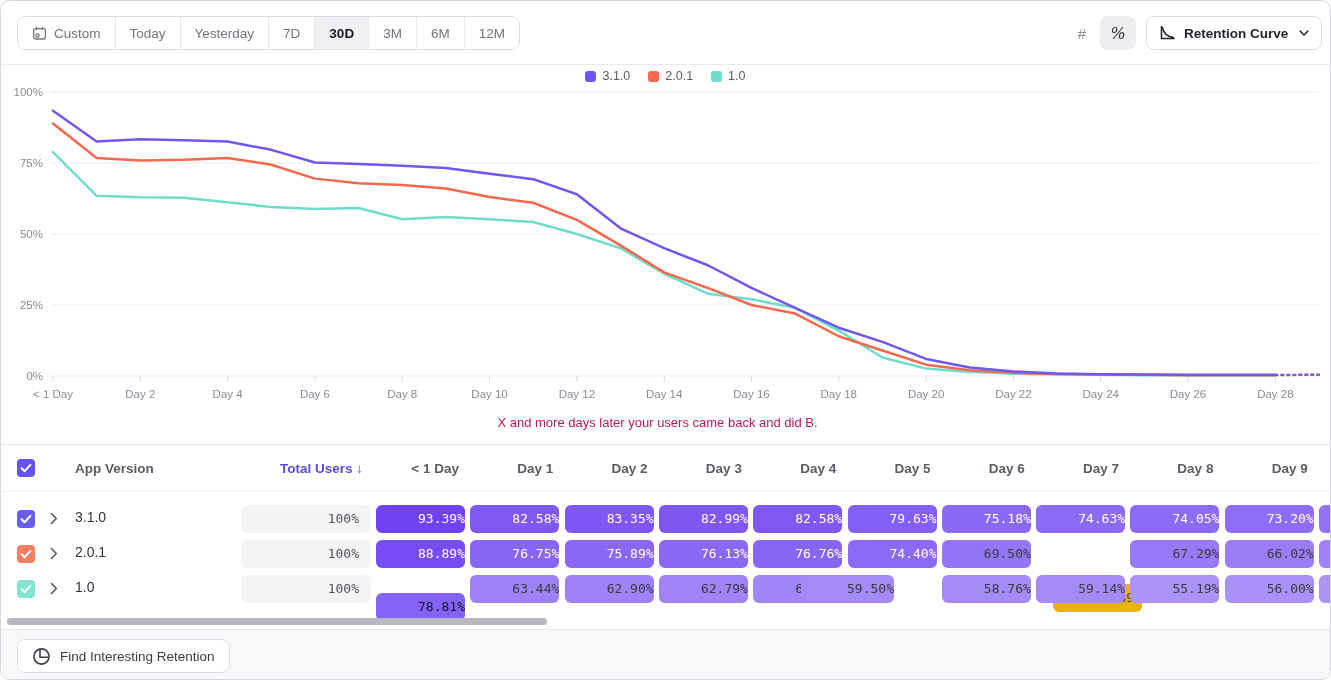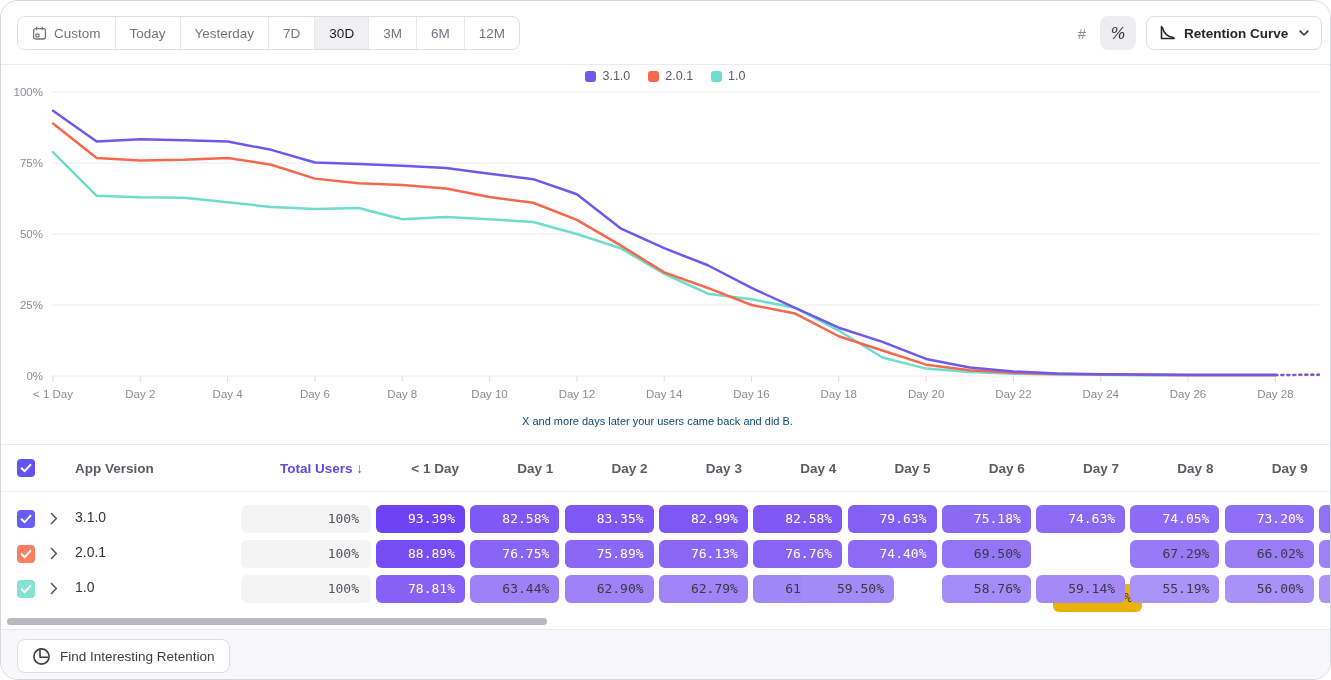--- a/index.html
+++ b/index.html
@@ -1,65 +1,65 @@
 <!DOCTYPE html>
 <html><head>
 <meta charset="utf-8">
 <style>
   * { margin:0; padding:0; box-sizing:border-box; }
   html,body { background:#fff; }
   body { width:1331px; height:680px; font-family:"Liberation Sans", sans-serif; }
   .page { position:relative; width:1331px; height:680px; background:#fff;
-          border:1px solid #d6d6dd; border-radius:18px; overflow:hidden; }
+          border:1px solid #d6d6dd; border-radius:10px; overflow:hidden; }
 
   
   .toolbar { position:absolute; top:0; left:0; right:0; height:64px; border-bottom:1px solid #eaeaef; background:#fff; }
   .range-group { position:absolute; left:16px; top:15px; height:34px; display:flex; align-items:stretch;
                  border:1px solid #dcdce2; border-radius:8px; overflow:hidden; background:#fff; }
   .range-btn { display:flex; align-items:center; gap:7px; padding:0 14px; font-size:13.5px; color:#74747e;
                border-right:1px solid #e7e7ec; cursor:pointer; background:#fff; white-space:nowrap; }
   .range-btn:last-child { border-right:none; }
-  .range-btn.active { background:#f0f0f3; color:#17171f; font-weight:normal; }
+  .range-btn.active { background:#f0f0f3; color:#17171f; font-weight:bold; }
 
   .fmt-group { position:absolute; top:15px; left:1063px; height:34px; display:flex; border-radius:8px; overflow:hidden; }
   .fmt-btn { width:36px; height:34px; display:flex; align-items:center; justify-content:center;
              font-size:15px; color:#8b8b94; cursor:pointer; background:#fff; border-radius:8px; }
   .fmt-btn.active { background:#ededf0; color:#32323c; }
   .fmt-btn .pct { font-family:"DejaVu Serif", serif; font-style:italic; font-size:16px; }
 
   .chart-type-btn { position:absolute; top:15px; left:1145px; height:34px; min-width:166px;
                     border:1px solid #dcdce2; border-radius:8px; background:#fff; display:flex;
                     align-items:center; gap:9px; padding:0 12px; cursor:pointer; }
   .chart-type-btn .lbl { font-size:13.5px; font-weight:bold; color:#26262e; }
 
   
   .legend { position:absolute; top:63px; left:0; right:0; height:24px; display:flex;
             justify-content:center; align-items:center; gap:18px; }
   .legend-item { display:flex; align-items:center; gap:6px; font-size:12.5px; color:#5a5a64; cursor:pointer; }
   .legend-swatch { width:11px; height:11px; border-radius:3px; }
   #chart-svg { position:absolute; top:84px; left:0; }
-  .caption { position:absolute; top:414px; left:0; right:16px; text-align:center; font-size:11px; color:#0c4a6e; }
+  .caption { position:absolute; top:414px; left:0; right:16px; text-align:center; font-size:13px; color:#be185d; }
 
   
   .table { position:absolute; top:443px; left:0; right:0; height:170px; border-top:1px solid #e9e9ee; background:#fff; }
   .thead { position:absolute; top:0; left:0; right:0; height:47px; border-bottom:1px solid #f3f3f6;padding-left:43px; }
   .cb { position:absolute; width:18px; height:18px; border-radius:4px; cursor:pointer; }
   .cb svg { position:absolute; top:0; left:0; }
   .th-appversion { position:absolute; left:74px; top:0; line-height:47px; font-size:13.5px; font-weight:bold; color:#5c5c66; }
   .th-total { position:absolute; left:240px; width:122px; top:0; line-height:47px; text-align:right;
               font-size:13.5px; font-weight:bold; color:#5b4ae4; cursor:pointer; }
   .th-day { position:absolute; top:0; line-height:47px; width:89px; text-align:right; padding-right:6px;
             font-size:13.5px; font-weight:bold; color:#5c5c66; }
   .row { position:absolute; left:0; right:0; height:35px; }
   .row .chev { position:absolute; left:49px; top:9px; cursor:pointer; }
   .row .ver { position:absolute; left:74px; top:7px; font-size:14px; color:#33333d; }
   .pill { position:absolute; top:3px; height:28px; border-radius:6px; line-height:28px; text-align:right;
           font-family:"DejaVu Sans Mono", monospace; font-size:13px; }
   .pill.total { left:240px; width:130px; background:#f4f4f5; color:#52525b; padding-right:12px; }
-  .pill.val { width:89px; padding-right:10px; }
+  .pill.val { width:89px; }
 
   .scroll-thumb { position:absolute; top:617px; left:6px; width:540px; height:7px; border-radius:4px;
                   background:#b8b8c0; cursor:pointer; }
 
   
   .footer { position:absolute; top:628px; left:0; right:0; bottom:0; background:#f8f8fa; border-top:1px solid #e8e8ed; }
   .footer-btn { position:absolute; left:16px; top:9px; height:34px; display:flex; align-items:center; gap:9px;
                 padding:0 14px; background:#fff; border:1px solid #dcdce2; border-radius:8px; cursor:pointer;
                 font-size:13.5px; color:#3c3c46; white-space:nowrap; }
   .footer-msg { position:absolute; left:236px; top:0; line-height:51px; font-size:13.5px; font-weight:bold; color:#22222b; }
@@ -264,21 +264,21 @@
             <svg width="18" height="18" viewBox="0 0 18 18">
               <rect width="18" height="18" rx="4" fill="#83e4d4"></rect>
   <path d="M4.6 9.3 L7.7 12.2 L13.4 5.8" stroke="#fff" stroke-width="2" fill="none" stroke-linecap="round" stroke-linejoin="round"></path>
             </svg>
           </div>
           <span class="chev"><svg width="8" height="13" viewBox="0 0 8 13" fill="none">
   <path d="M1.5 1.5 L6.3 6.5 L1.5 11.5" stroke="#585862" stroke-width="1.6" stroke-linecap="round" stroke-linejoin="round"></path>
             </svg></span>
           <span class="ver">1.0</span>
           <div class="pill total">100%</div>
-          <div class="pill val" style="left: 375px; width: 89px; background: rgb(134, 97, 245); color: #ffffff;">78.81%</div>
+          <div class="pill val" style="left: 375px; width: 89px; background: rgb(134, 97, 245); color: #0f172a; margin-top: 18px;">78.81%</div>
           <div class="pill val" style="left: 469.3px; width: 89px; background: rgb(158, 129, 247); color: rgb(58, 58, 66);">63.44%</div>
           <div class="pill val" style="left: 563.6px; width: 89px; background: rgb(159, 130, 247); color: rgb(58, 58, 66);">62.90%</div>
           <div class="pill val" style="left: 657.9px; width: 89px; background: rgb(159, 131, 247); color: rgb(58, 58, 66);">62.79%</div>
           <div class="pill val" style="left: 752.2px; width: 89px; background: rgb(161, 134, 247); color: rgb(58, 58, 66);">61.17%</div>
           <div class="pill val" style="left: 800px; width: 93px; background: rgb(164, 138, 247); color: rgb(58, 58, 66);">59.50%</div>
           <div class="pill val" style="left: 940.8px; width: 89px; background: rgb(165, 139, 248); color: rgb(58, 58, 66);">58.76%</div>
           <div class="pill val" style="left: 1035.1px; width: 89px; background: rgb(165, 138, 247); color: rgb(58, 58, 66);">59.14%</div>
           <div class="pill val" style="left: 1129.4px; width: 89px; background: rgb(171, 147, 248); color: rgb(58, 58, 66);">55.19%</div>
           <div class="pill val" style="left: 1223.7px; width: 89px; background: rgb(169, 145, 248); color: rgb(58, 58, 66);">56.00%</div>
           <div class="pill val" style="left: 1318px; width: 89px; background: rgb(171, 147, 248);"></div>

